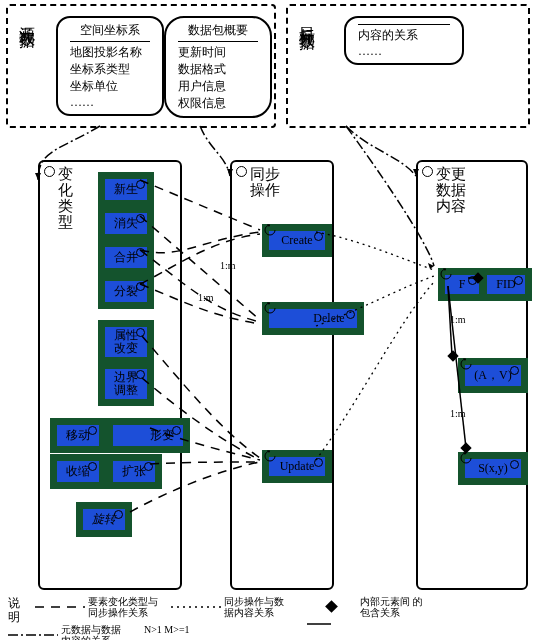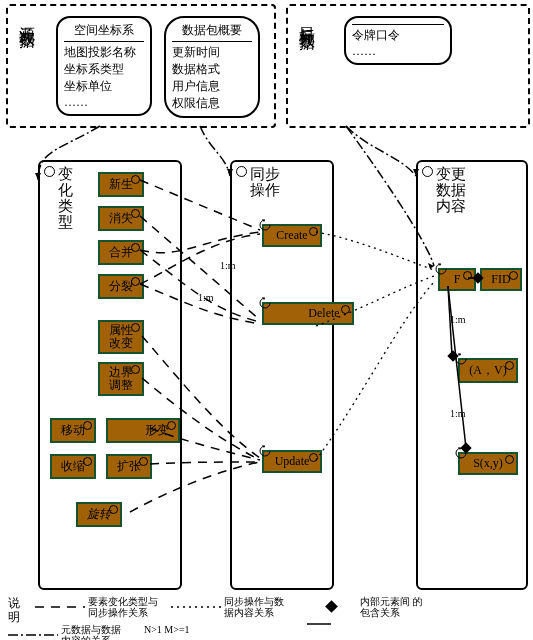--- a/index.html
+++ b/index.html
@@ -1,23 +1,23 @@
 <!DOCTYPE html>
 <html><head>
 <meta charset="utf-8">
 <style>
   html,body{margin:0;padding:0;width:533px;height:640px;background:#fff;font-family:"SimSun","NSimSun","Songti SC",serif;font-size:12px;color:#000;}
   .vlabel{writing-mode:vertical-rl;text-orientation:upright;letter-spacing:2px;font-size:16px;}
   .top-region{border:2px dashed #000;position:absolute;top:4px;height:120px;border-radius:4px;}
-  .rbox{position:absolute;border:2px solid #000;border-radius:14px;padding:4px 6px;background:#fff;}
+  .rbox{position:absolute;border:2px solid #000;border-radius:14px;padding:4px 12px;background:#fff;}
   .rbox .title{text-align:center;margin-bottom:2px;}
   .rbox hr{border:none;border-top:1px solid #000;margin:2px 0;}
   .rbox .line{white-space:pre;}
   .col{position:absolute;top:160px;border:2px solid #000;border-radius:6px;}
-  .node{position:absolute;border:2px solid #14532d;background:#a16207;padding:2px 4px;text-align:center;font-size:12px;}
+  .node{position:absolute;border:7px solid #14532d;background:#1d4ed8;padding:2px 4px;text-align:center;font-size:12px;}
   .node .dot{position:absolute;top:1px;right:2px;width:7px;height:7px;border:1px solid #000;border-radius:50%;}
   .node .txt{display:inline-block;}
   .col .corner{position:absolute;top:4px;left:4px;width:9px;height:9px;border:1px solid #000;border-radius:50%;}
   .col .col-title{position:absolute;top:4px;left:18px;font-size:15px;}
   .loop{position:absolute;top:-9px;left:-6px;width:12px;height:12px;}
   .loop svg{position:absolute;top:0;left:0;}
   .legend{position:absolute;left:8px;top:596px;font-size:12px;}
   .legend .lab{display:inline-block;width:24px;vertical-align:top;}
   .legend .item{display:inline-block;margin-right:10px;vertical-align:top;}
   .legend .sample{display:inline-block;width:50px;height:12px;vertical-align:middle;}
@@ -46,21 +46,21 @@
     <div class="line">数据格式</div>
     <div class="line">用户信息</div>
     <div class="line">权限信息</div>
   </div>
 </div>
 
 <div class="top-region" style="left:286px;width:240px;">
   <div class="vlabel" style="position:absolute;top:8px;left:8px;">目标元数据</div>
   <div class="rbox" style="left:56px;top:10px;width:92px;">
       <hr>
-    <div class="line">令牌口令</div>
+    <div class="line">内容的关系</div>
     <div class="line">……</div>
   </div>
 </div>
 
 <div class="col" style="left:38px;width:140px;height:426px;">
   <span class="corner"></span>
   <div class="col-title" style="white-space:pre;line-height:16px;">变
 化
 类
 型</div>

